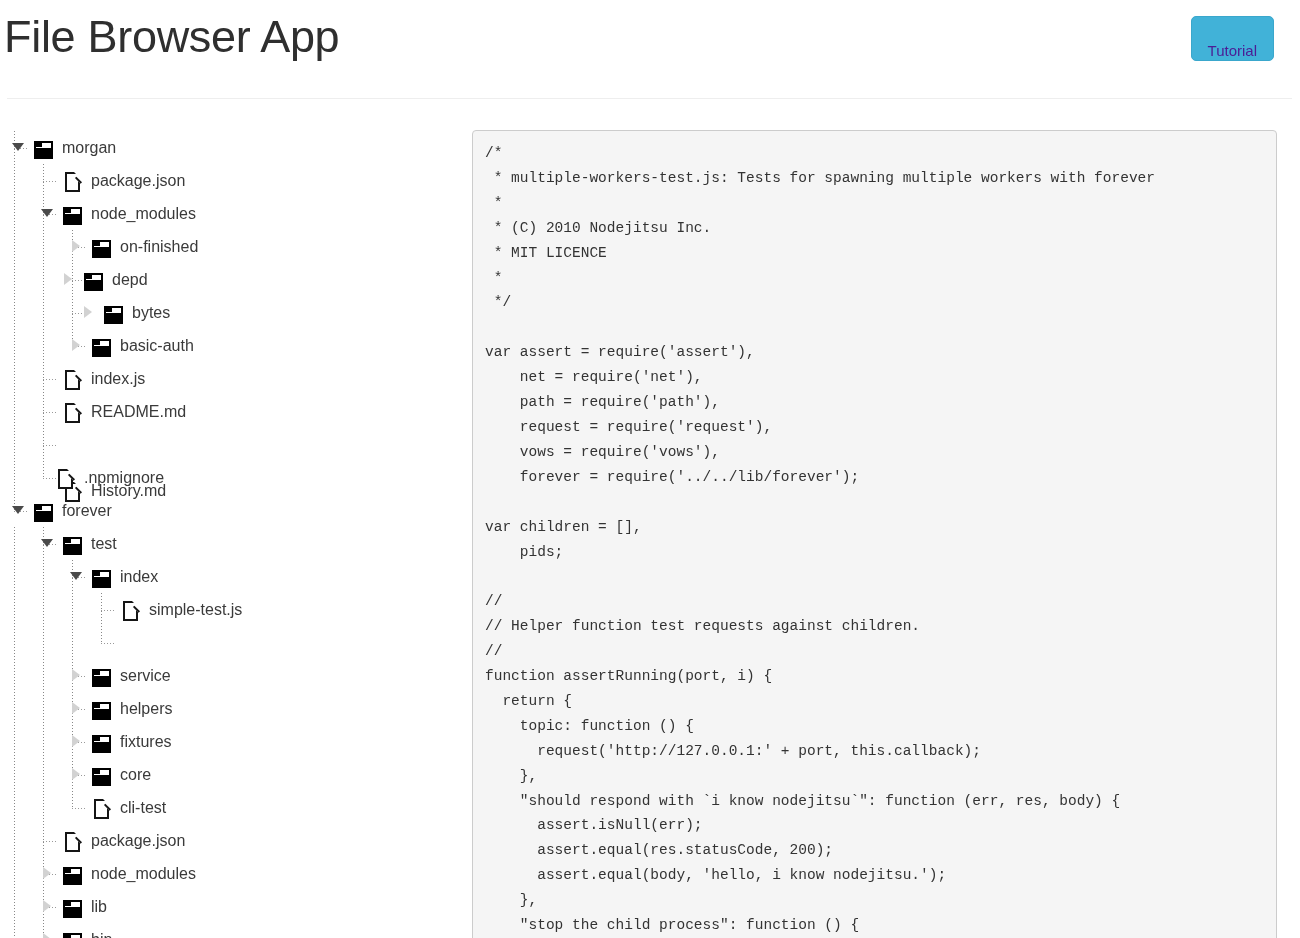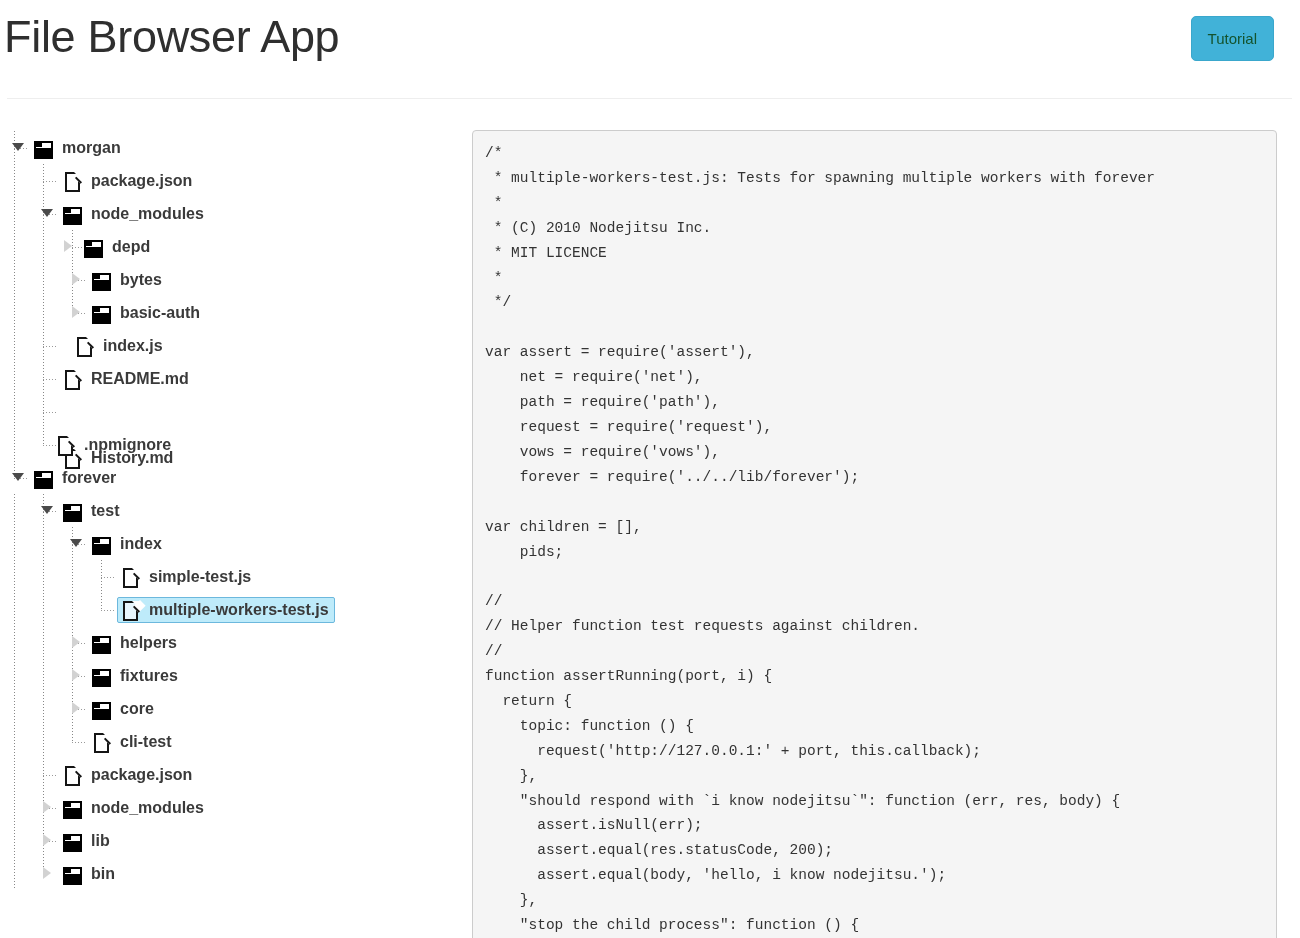--- a/index.html
+++ b/index.html
@@ -16,24 +16,24 @@
     position: absolute; left: 0; top: 0; width: 1300px; height: 99px;
   }
   .page-title {
     position: absolute; left: 4px; top: 8px;
     font-size: 45px; font-weight: 400; color: #2f2f2f;
     letter-spacing: -0.3px; line-height: 58px;
     white-space: nowrap;
   }
   .tutorial-btn {
     position: absolute; right: 26px; top: 16px;
-    background: #41b2d8; color: #14532d;
+    background: #41b2d8; color: #4c1d95;
     border: 1px solid #3aa7cc; border-radius: 5px;
     font-size: 15px; font-family: "Liberation Sans", sans-serif;
-    padding: 0 16px; height: 45px; line-height: 43px;
+    padding: 12px 16px; height: 45px; line-height: 43px;
     cursor: pointer; box-sizing: border-box;
   }
   .header-rule {
     position: absolute; left: 7px; top: 98px; width: 1285px; height: 1px;
     background: #eeeeee;
   }
 
   
   .body-row { position: absolute; left: 0; top: 99px; width: 1300px; height: 839px; }
 
@@ -117,21 +117,21 @@
     background: #fff;
     border-left: 2px solid #151515;
     transform: rotate(-45deg); transform-origin: 100% 0%;
   }
   .icon-file.selected::before { background: #e8f6fd; }
 
   .label {
     font-size: 16px; color: #3a3a3a; line-height: 20px;
     padding: 1px 3px; white-space: nowrap;
   }
-  .node-anchor { display: flex; align-items: center; padding: 1px 2px; border: 1px solid transparent; border-radius: 2px; cursor: pointer; font-weight: bold; }
+  .node-anchor { display: flex; align-items: center; padding: 1px 2px; border: 1px solid transparent; border-radius: 2px; cursor: pointer; }
   .node-anchor.selected {
     background: #beebfa;
     border: 1px solid #6cb8dd;
   }
 
   
   .code-pane {
     position: absolute; left: 472px; top: 31px;
     width: 805px; height: 840px;
   }
@@ -205,36 +205,51 @@
                 </span>
                 <span class="label">node_modules</span>
               </span>
             </div>
           </div>
           <div class="node">
             <div class="vline" style="left: 14px;"></div>
             <div class="vline" style="left: 43px;"></div>
             <div class="vline" style="left: 72px;"></div>
             <div class="hline" style="left: 72px;"></div>
+            <div class="node-inner" style="left: 88px;">
+              <span class="toggle closed" style="left: -18px;"></span>
+              <span class="node-anchor">
+                <span class="icon icon-folder">
+                  <span class="flap"></span>
+                </span>
+                <span class="label">on-finished</span>
+              </span>
+            </div>
+          </div>
+          <div class="node">
+            <div class="vline" style="left: 14px;"></div>
+            <div class="vline" style="left: 43px;"></div>
+            <div class="vline" style="left: 72px;"></div>
+            <div class="hline" style="left: 72px;"></div>
             <div class="node-inner" style="left: 80px;">
               <span class="toggle closed" style="left: -18px;"></span>
               <span class="node-anchor">
                 <span class="icon icon-folder">
                   <span class="flap"></span>
                 </span>
                 <span class="label">depd</span>
               </span>
             </div>
           </div>
           <div class="node">
             <div class="vline" style="left: 14px;"></div>
             <div class="vline" style="left: 43px;"></div>
             <div class="vline" style="left: 72px;"></div>
             <div class="hline" style="left: 72px;"></div>
-            <div class="node-inner" style="left: 88px;">
+            <div class="node-inner" style="left: 100px;">
               <span class="toggle closed" style="left: -18px;"></span>
               <span class="node-anchor">
                 <span class="icon icon-folder">
                   <span class="flap"></span>
                 </span>
                 <span class="label">bytes</span>
               </span>
             </div>
           </div>
           <div class="node">
@@ -249,21 +264,21 @@
                   <span class="flap"></span>
                 </span>
                 <span class="label">basic-auth</span>
               </span>
             </div>
           </div>
           <div class="node">
             <div class="vline" style="left: 14px;"></div>
             <div class="vline" style="left: 43px;"></div>
             <div class="hline" style="left: 43px;"></div>
-            <div class="node-inner" style="left: 71px;">
+            <div class="node-inner" style="left: 59px;">
               <span class="node-anchor">
                 <span class="icon icon-file">
                   <span class="fold"></span>
                 </span>
                 <span class="label">index.js</span>
               </span>
             </div>
           </div>
           <div class="node">
             <div class="vline" style="left: 14px;"></div>
@@ -360,26 +375,33 @@
                 <span class="label">simple-test.js</span>
               </span>
             </div>
           </div>
           <div class="node">
             <div class="vline" style="left: 14px;"></div>
             <div class="vline" style="left: 43px;"></div>
             <div class="vline" style="left: 72px;"></div>
             <div class="vline" style="left: 101px; bottom: auto; height: 17px;"></div>
             <div class="hline" style="left: 101px;"></div>
-            <div class="node-inner" style="left: 117px;">
-              <span class="node-anchor selected">
-                <span class="icon icon-file selected">
-                  <span class="fold"></span>
-                </span>
-                <span class="label">multiple-workers-test.js</span>
+          </div>
+          <div class="node">
+            <div class="vline" style="left: 14px;"></div>
+            <div class="vline" style="left: 43px;"></div>
+            <div class="vline" style="left: 72px;"></div>
+            <div class="hline" style="left: 72px;"></div>
+            <div class="node-inner" style="left: 88px;">
+              <span class="toggle closed" style="left: -18px;"></span>
+              <span class="node-anchor">
+                <span class="icon icon-folder">
+                  <span class="flap"></span>
+                </span>
+                <span class="label">service</span>
               </span>
             </div>
           </div>
           <div class="node">
             <div class="vline" style="left: 14px;"></div>
             <div class="vline" style="left: 43px;"></div>
             <div class="vline" style="left: 72px;"></div>
             <div class="hline" style="left: 72px;"></div>
             <div class="node-inner" style="left: 88px;">
               <span class="toggle closed" style="left: -18px;"></span>

